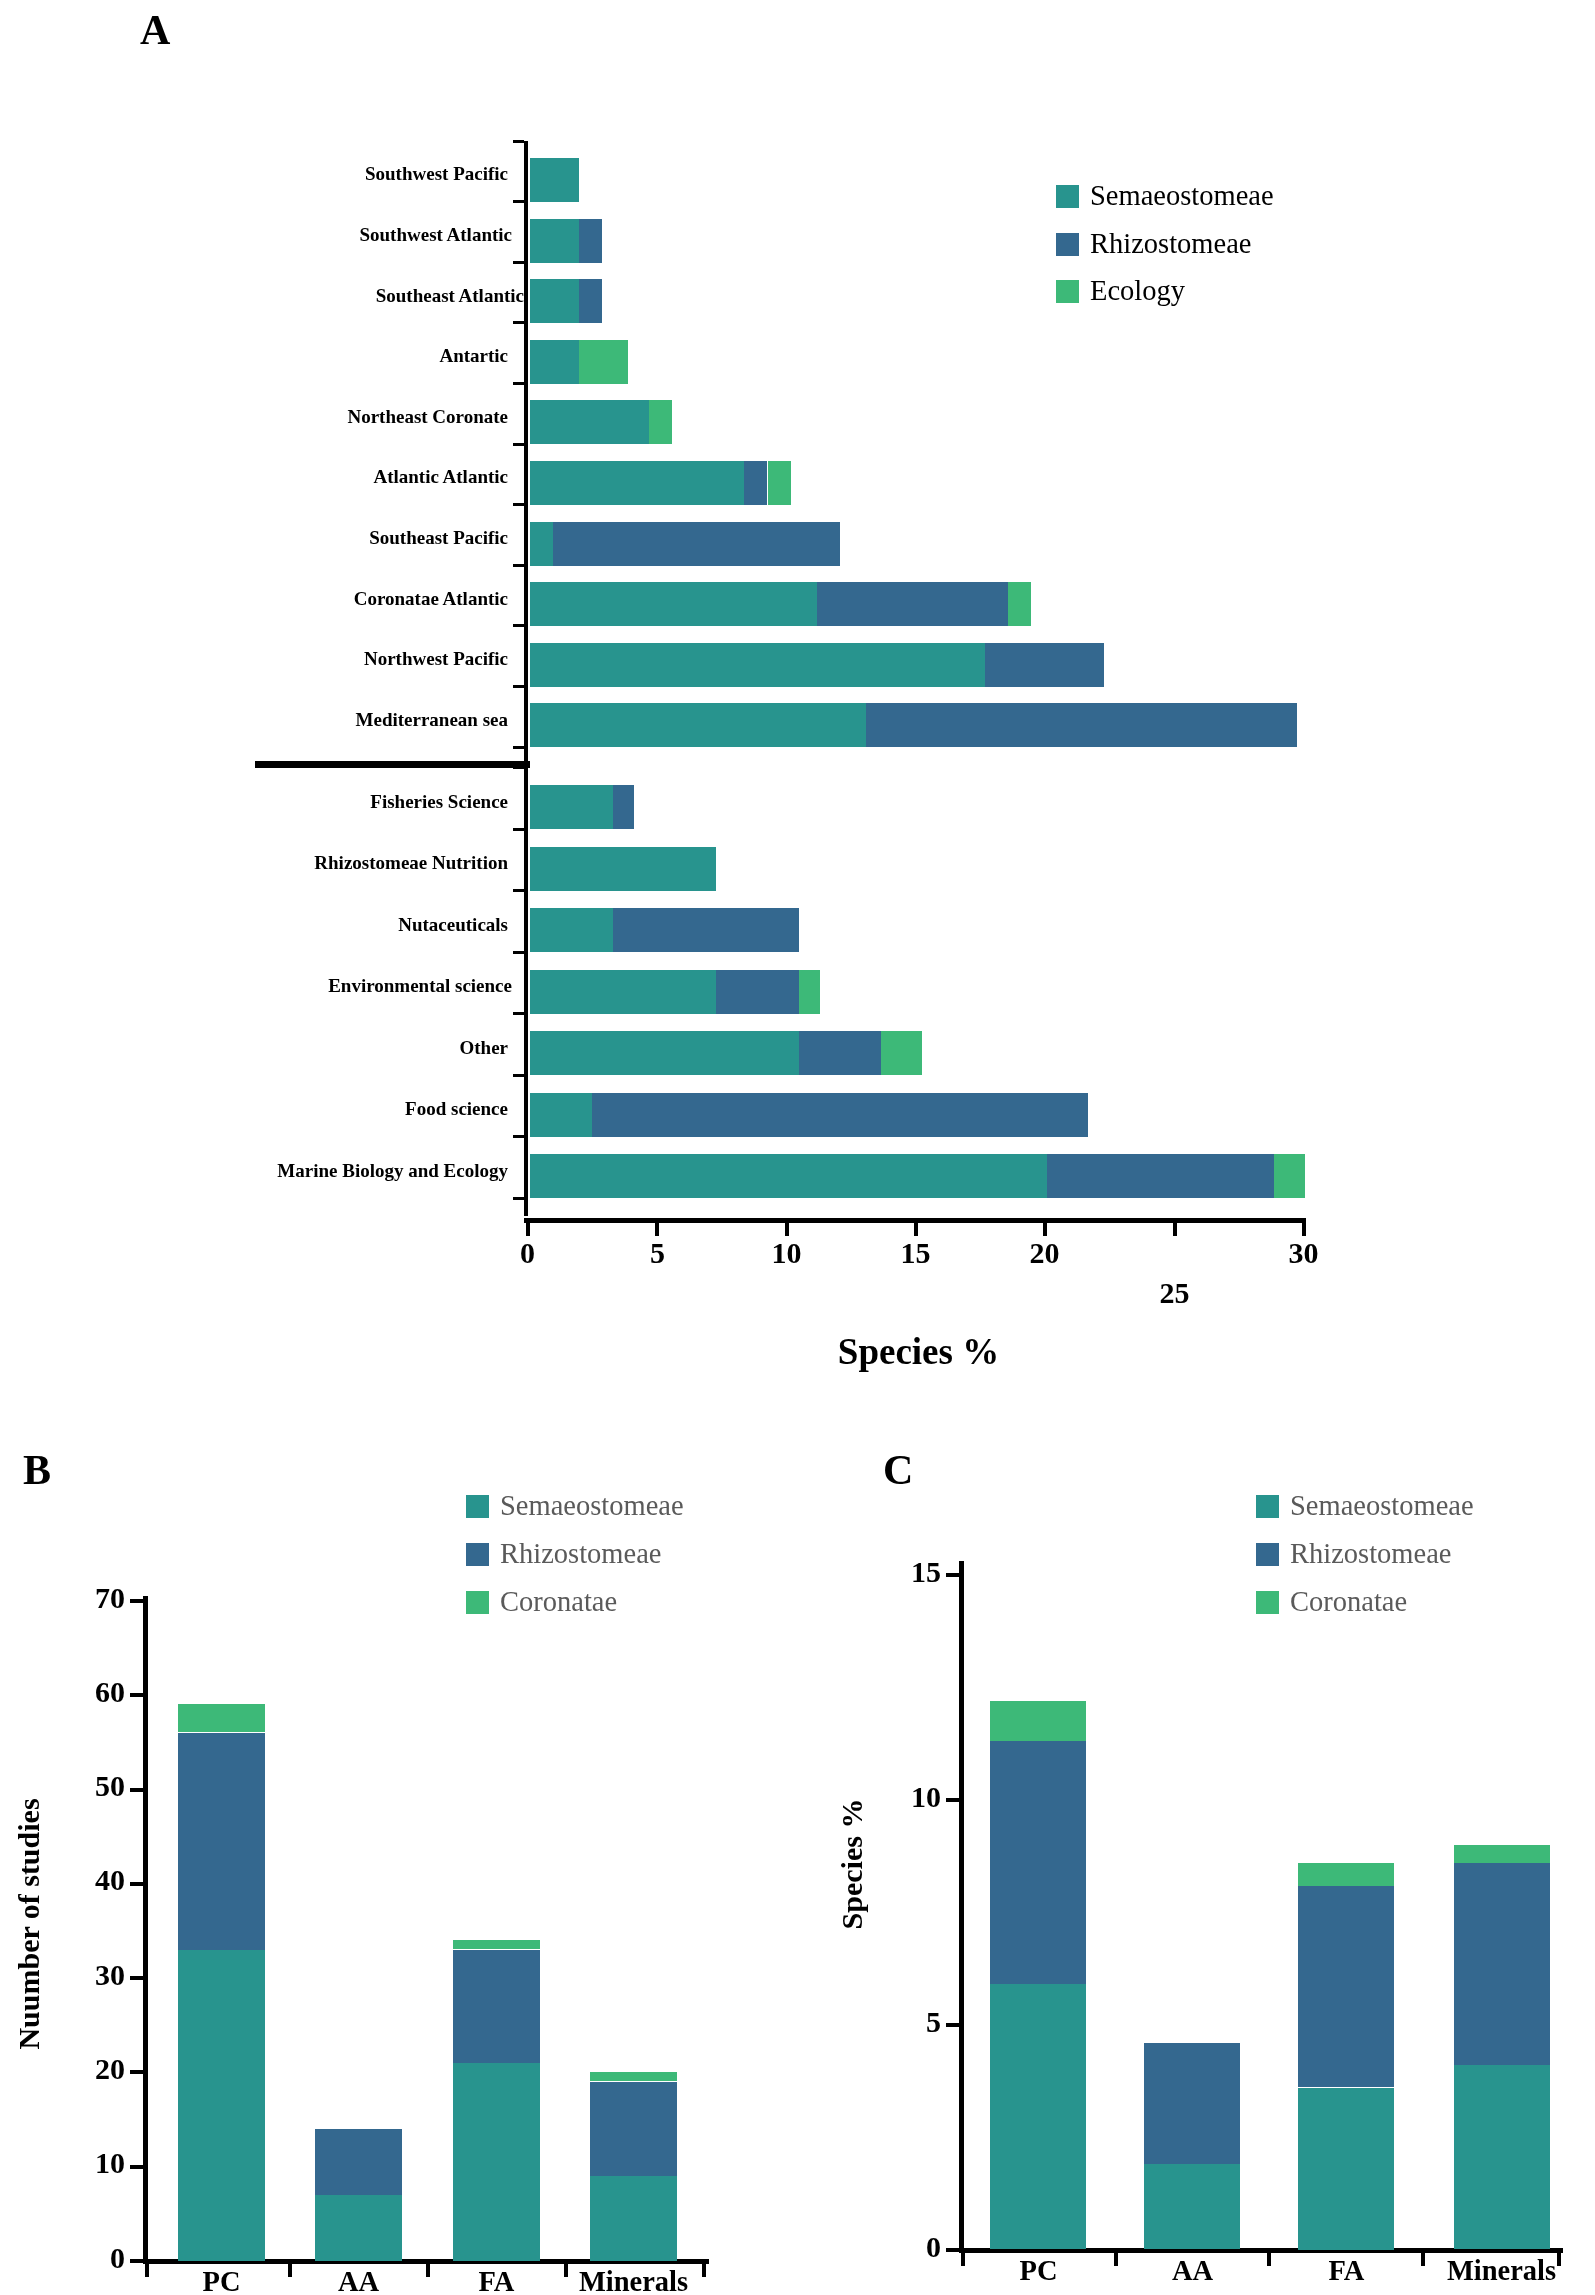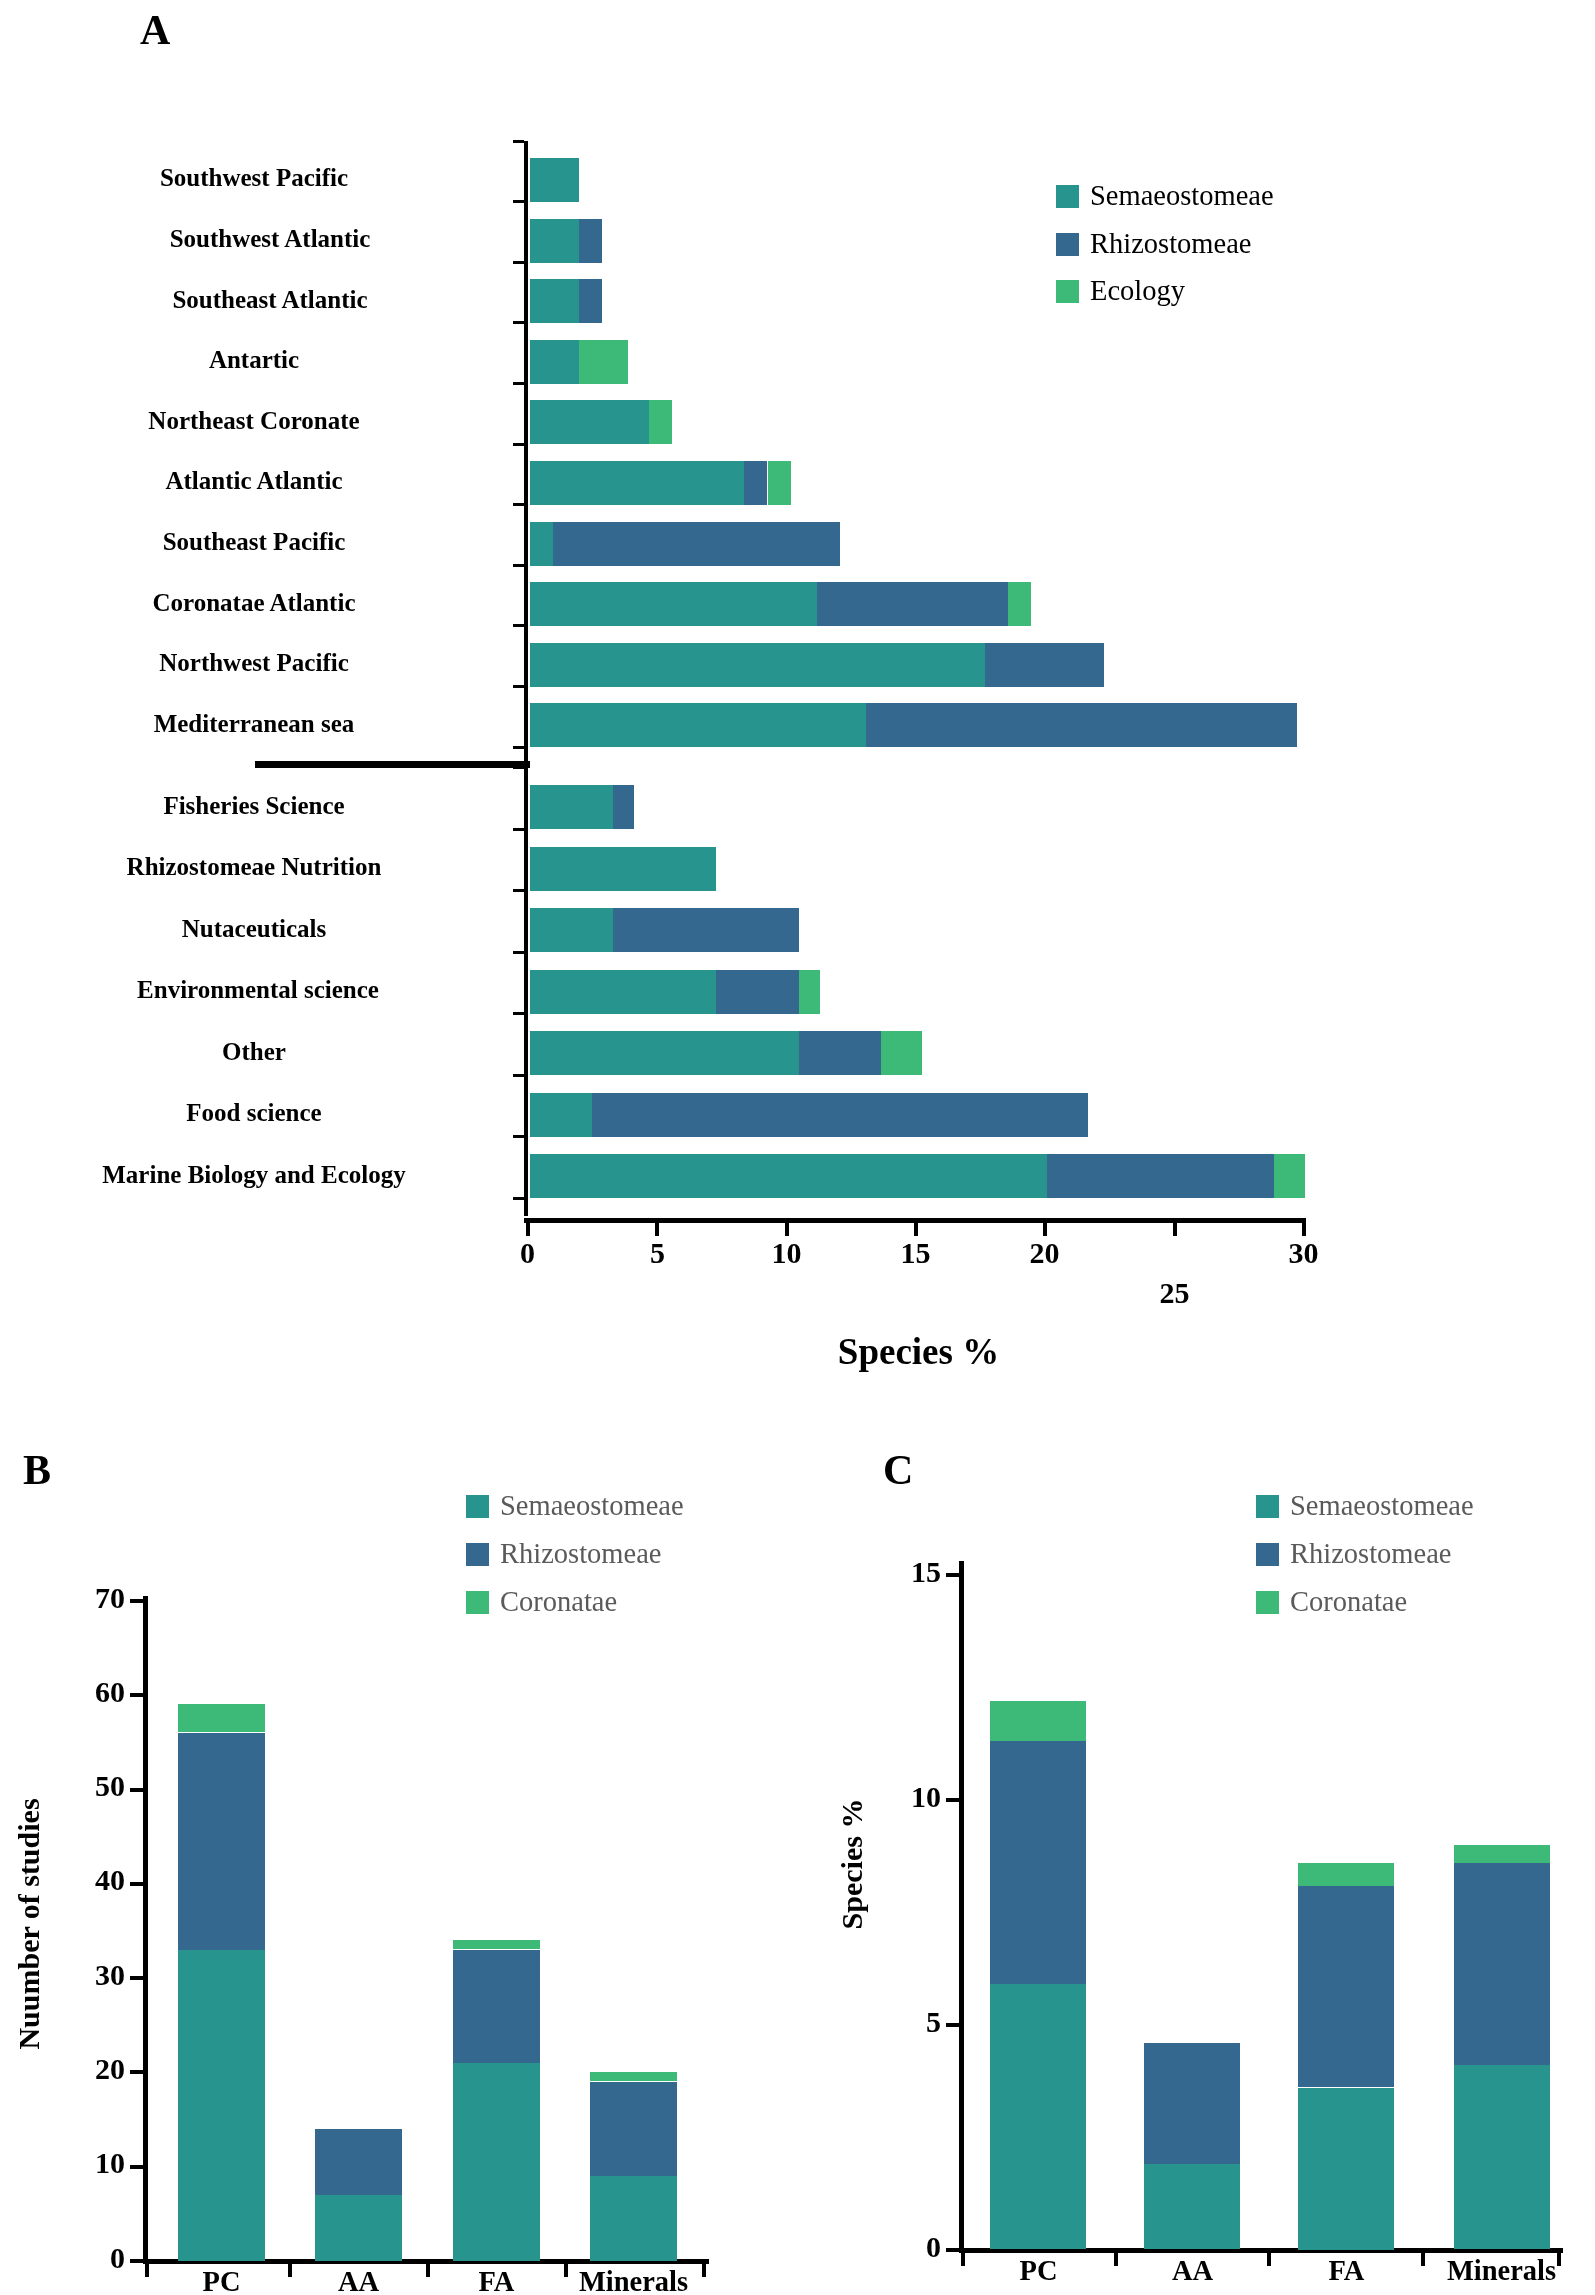--- a/index.html
+++ b/index.html
@@ -1,19 +1,19 @@
 <!DOCTYPE html>
 <html style="font-size:14.7px"><head>
 <meta charset="utf-8">
 <style>
   html,body{margin:0;padding:0;background:#fff;}
   .page{position:relative;width:1595px;height:2296px;background:#ffffff;overflow:hidden;
         font-family:"Liberation Serif", serif;}
   .panel-letter{position:absolute;font-weight:bold;font-size:42px;color:#000;}
-  .row-label{position:absolute;text-align:center;font-weight:bold;font-size:25px;color:#000;line-height:1.1;}
+  .row-label{position:absolute;text-align:right;font-weight:bold;font-size:19px;color:#000;line-height:1.1;}
   .seg{position:absolute;}
   .axis-line{position:absolute;background:#000;}
   .tick{position:absolute;background:#000;}
   .tick-label{position:absolute;font-weight:bold;font-size:30px;color:#000;text-align:center;}
   .ytick-label{position:absolute;font-weight:bold;font-size:30px;color:#000;text-align:right;}
   .cat-label{position:absolute;font-weight:bold;font-size:28.5px;color:#000;text-align:center;}
   .xaxis-title{position:absolute;font-weight:bold;font-size:37px;color:#000;text-align:center;}
   .ytitle{position:absolute;font-weight:bold;font-size:30px;color:#000;white-space:nowrap;
           transform:translate(-50%,-50%) rotate(-90deg);}
   .legend-row{position:absolute;display:flex;align-items:center;}
@@ -48,21 +48,21 @@
       <div class="tick" style="left: 513px; top: 321px; width: 11px; height: 2.8px;"></div>
       <div class="tick" style="left: 513px; top: 382px; width: 11px; height: 2.8px;"></div>
       <div class="tick" style="left: 513px; top: 443px; width: 11px; height: 2.8px;"></div>
       <div class="tick" style="left: 513px; top: 503px; width: 11px; height: 2.8px;"></div>
       <div class="tick" style="left: 513px; top: 564px; width: 11px; height: 2.8px;"></div>
       <div class="tick" style="left: 513px; top: 624px; width: 11px; height: 2.8px;"></div>
       <div class="tick" style="left: 513px; top: 685px; width: 11px; height: 2.8px;"></div>
       <div class="tick" style="left: 513px; top: 746px; width: 11px; height: 2.8px;"></div>
       <div class="row-label" style="left: 0px; top: 164px; width: 508px;">Southwest Pacific</div>
       <div class="seg" style="left: 530px; top: 158px; width: 49px; height: 44px; background: rgb(40, 148, 142);"></div>
-      <div class="row-label" style="left: 16px; top: 225px; width: 508px;">Southwest Atlantic</div>
+      <div class="row-label" style="left: 4px; top: 225px; width: 508px;">Southwest Atlantic</div>
       <div class="seg" style="left: 530px; top: 219px; width: 49px; height: 44px; background: rgb(40, 148, 142);"></div>
       <div class="seg" style="left: 579px; top: 219px; width: 23px; height: 44px; background: rgb(52, 104, 143);"></div>
       <div class="row-label" style="left: 16px; top: 286px; width: 508px;">Southeast Atlantic</div>
       <div class="seg" style="left: 530px; top: 279px; width: 49px; height: 44px; background: rgb(40, 148, 142);"></div>
       <div class="seg" style="left: 579px; top: 279px; width: 23px; height: 44px; background: rgb(52, 104, 143);"></div>
       <div class="row-label" style="left: 0px; top: 346px; width: 508px;">Antartic</div>
       <div class="seg" style="left: 530px; top: 340px; width: 49px; height: 44px; background: rgb(40, 148, 142);"></div>
       <div class="seg" style="left: 579px; top: 340px; width: 49px; height: 44px; background: rgb(61, 185, 120);"></div>
       <div class="row-label" style="left: 0px; top: 407px; width: 508px;">Northeast Coronate</div>
       <div class="seg" style="left: 530px; top: 400px; width: 119px; height: 44px; background: rgb(40, 148, 142);"></div>

